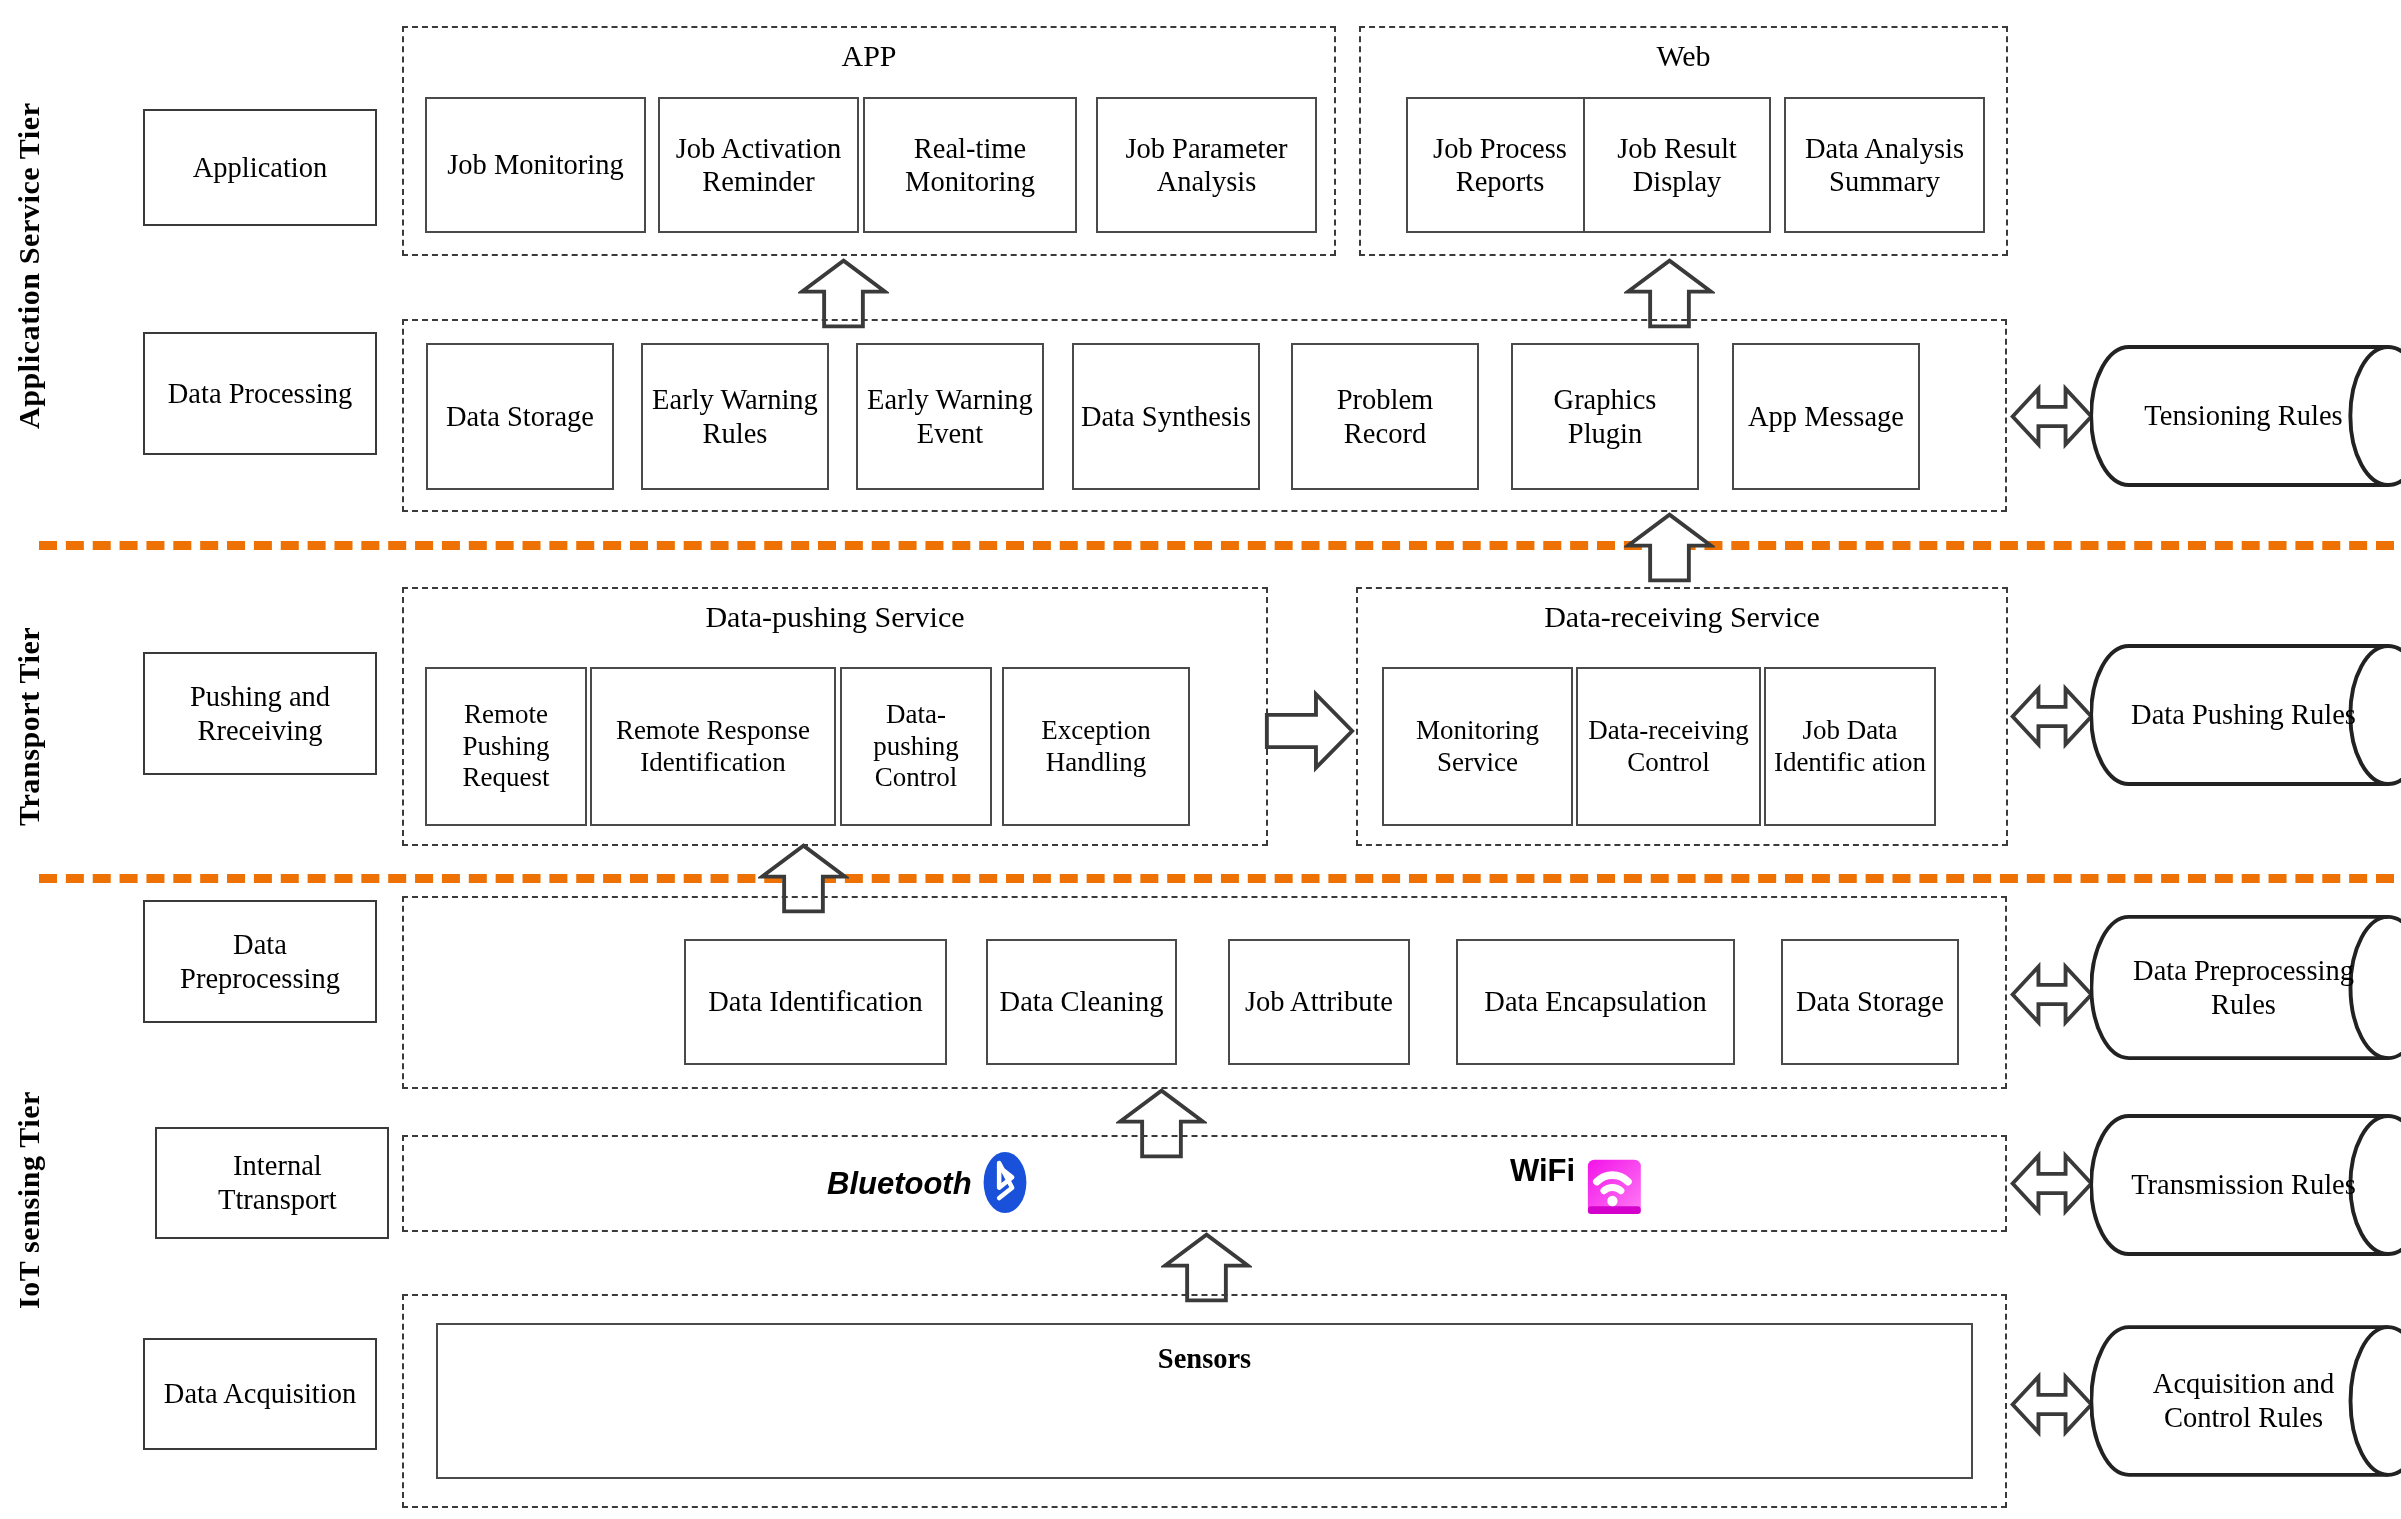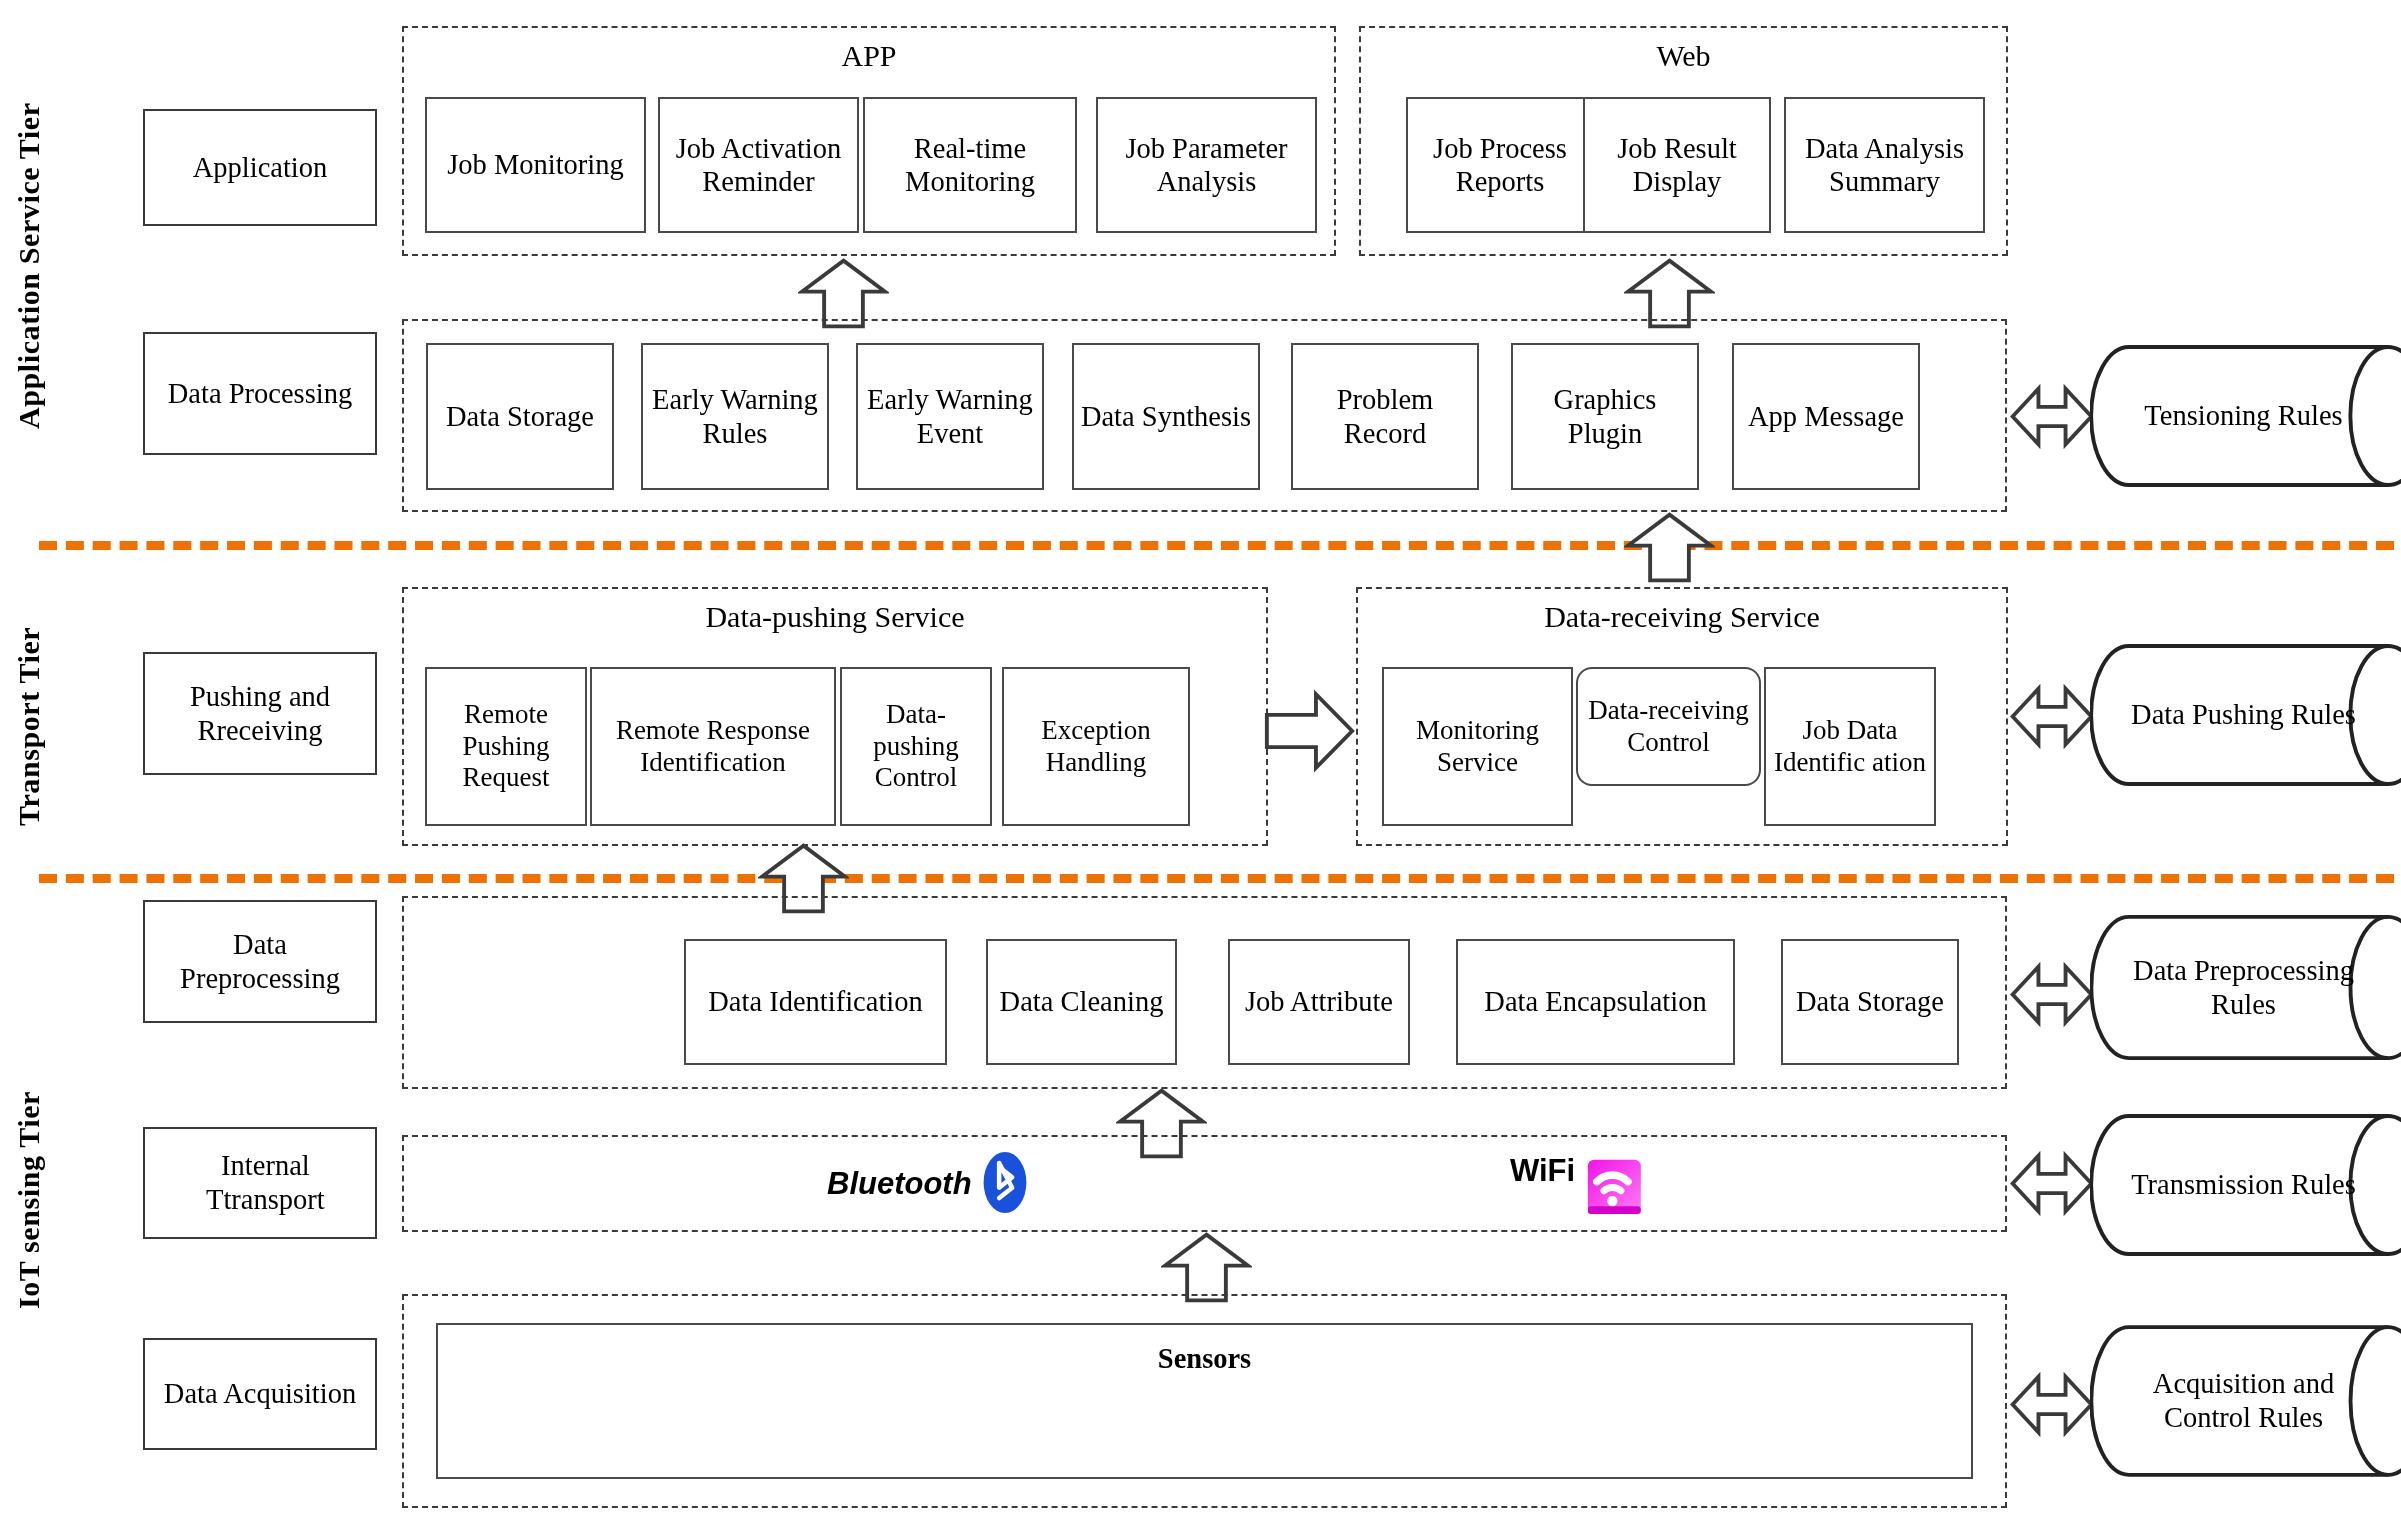--- a/index.html
+++ b/index.html
@@ -62,21 +62,21 @@
   </div>
   <div class="rowbox" style="left:143px;top:332px;width:234px;height:123px;">
     <span>Data Processing</span>
   </div>
   <div class="rowbox" style="left:143px;top:652px;width:234px;height:123px;">
     <span>Pushing and Rreceiving</span>
   </div>
   <div class="rowbox" style="left:143px;top:900px;width:234px;height:123px;">
     <span>Data Preprocessing</span>
   </div>
-  <div class="rowbox" style="left:143px;top:1127px;width:234px;height:112px;padding-left:16px;">
+  <div class="rowbox" style="left:155px;top:1127px;width:234px;height:112px;padding-left:16px;">
     <span>Internal Ttransport</span>
   </div>
   <div class="rowbox" style="left:143px;top:1338px;width:234px;height:112px;">
     <span>Data Acquisition</span>
   </div>
 
   <div class="grp" style="left:402px;top:26px;width:934px;height:230px;">
     <div class="grp-title" style="top:13px;">APP</div>
   </div>
   <div class="leaf" style="left:425px;top:97px;width:221px;height:136px;">
@@ -180,21 +180,21 @@
       <polygon points="4,40 80,40 80,8 136,65 80,122 80,90 4,90" fill="#fff" stroke="#3a3a3a" stroke-width="6"></polygon>
     </svg>
   </div>
 
   <div class="grp" style="left:1356px;top:587px;width:652px;height:259px;">
     <div class="grp-title" style="top:13px;">Data-receiving Service</div>
   </div>
   <div class="leaf small" style="left:1382px;top:667px;width:191px;height:159px;">
     <span>Monitoring Service</span>
   </div>
-  <div class="leaf small" style="left:1576px;top:667px;width:185px;height:119px;border-radius:16px;">
+  <div class="leaf small" style="left:1576px;top:667px;width:185px;height:159px;">
     <span>Data-receiving Control</span>
   </div>
   <div class="leaf small" style="left:1764px;top:667px;width:172px;height:159px;">
     <span>Job Data Identific ation</span>
   </div>
 
   <div class="arrow" style="left:758px;top:843px;">
     <svg width="91" height="71" viewBox="0 0 140 110">
       <polygon points="70,4 134,52 100,52 100,106 40,106 40,52 6,52" fill="#fff" stroke="#3a3a3a" stroke-width="6"></polygon>
     </svg>

